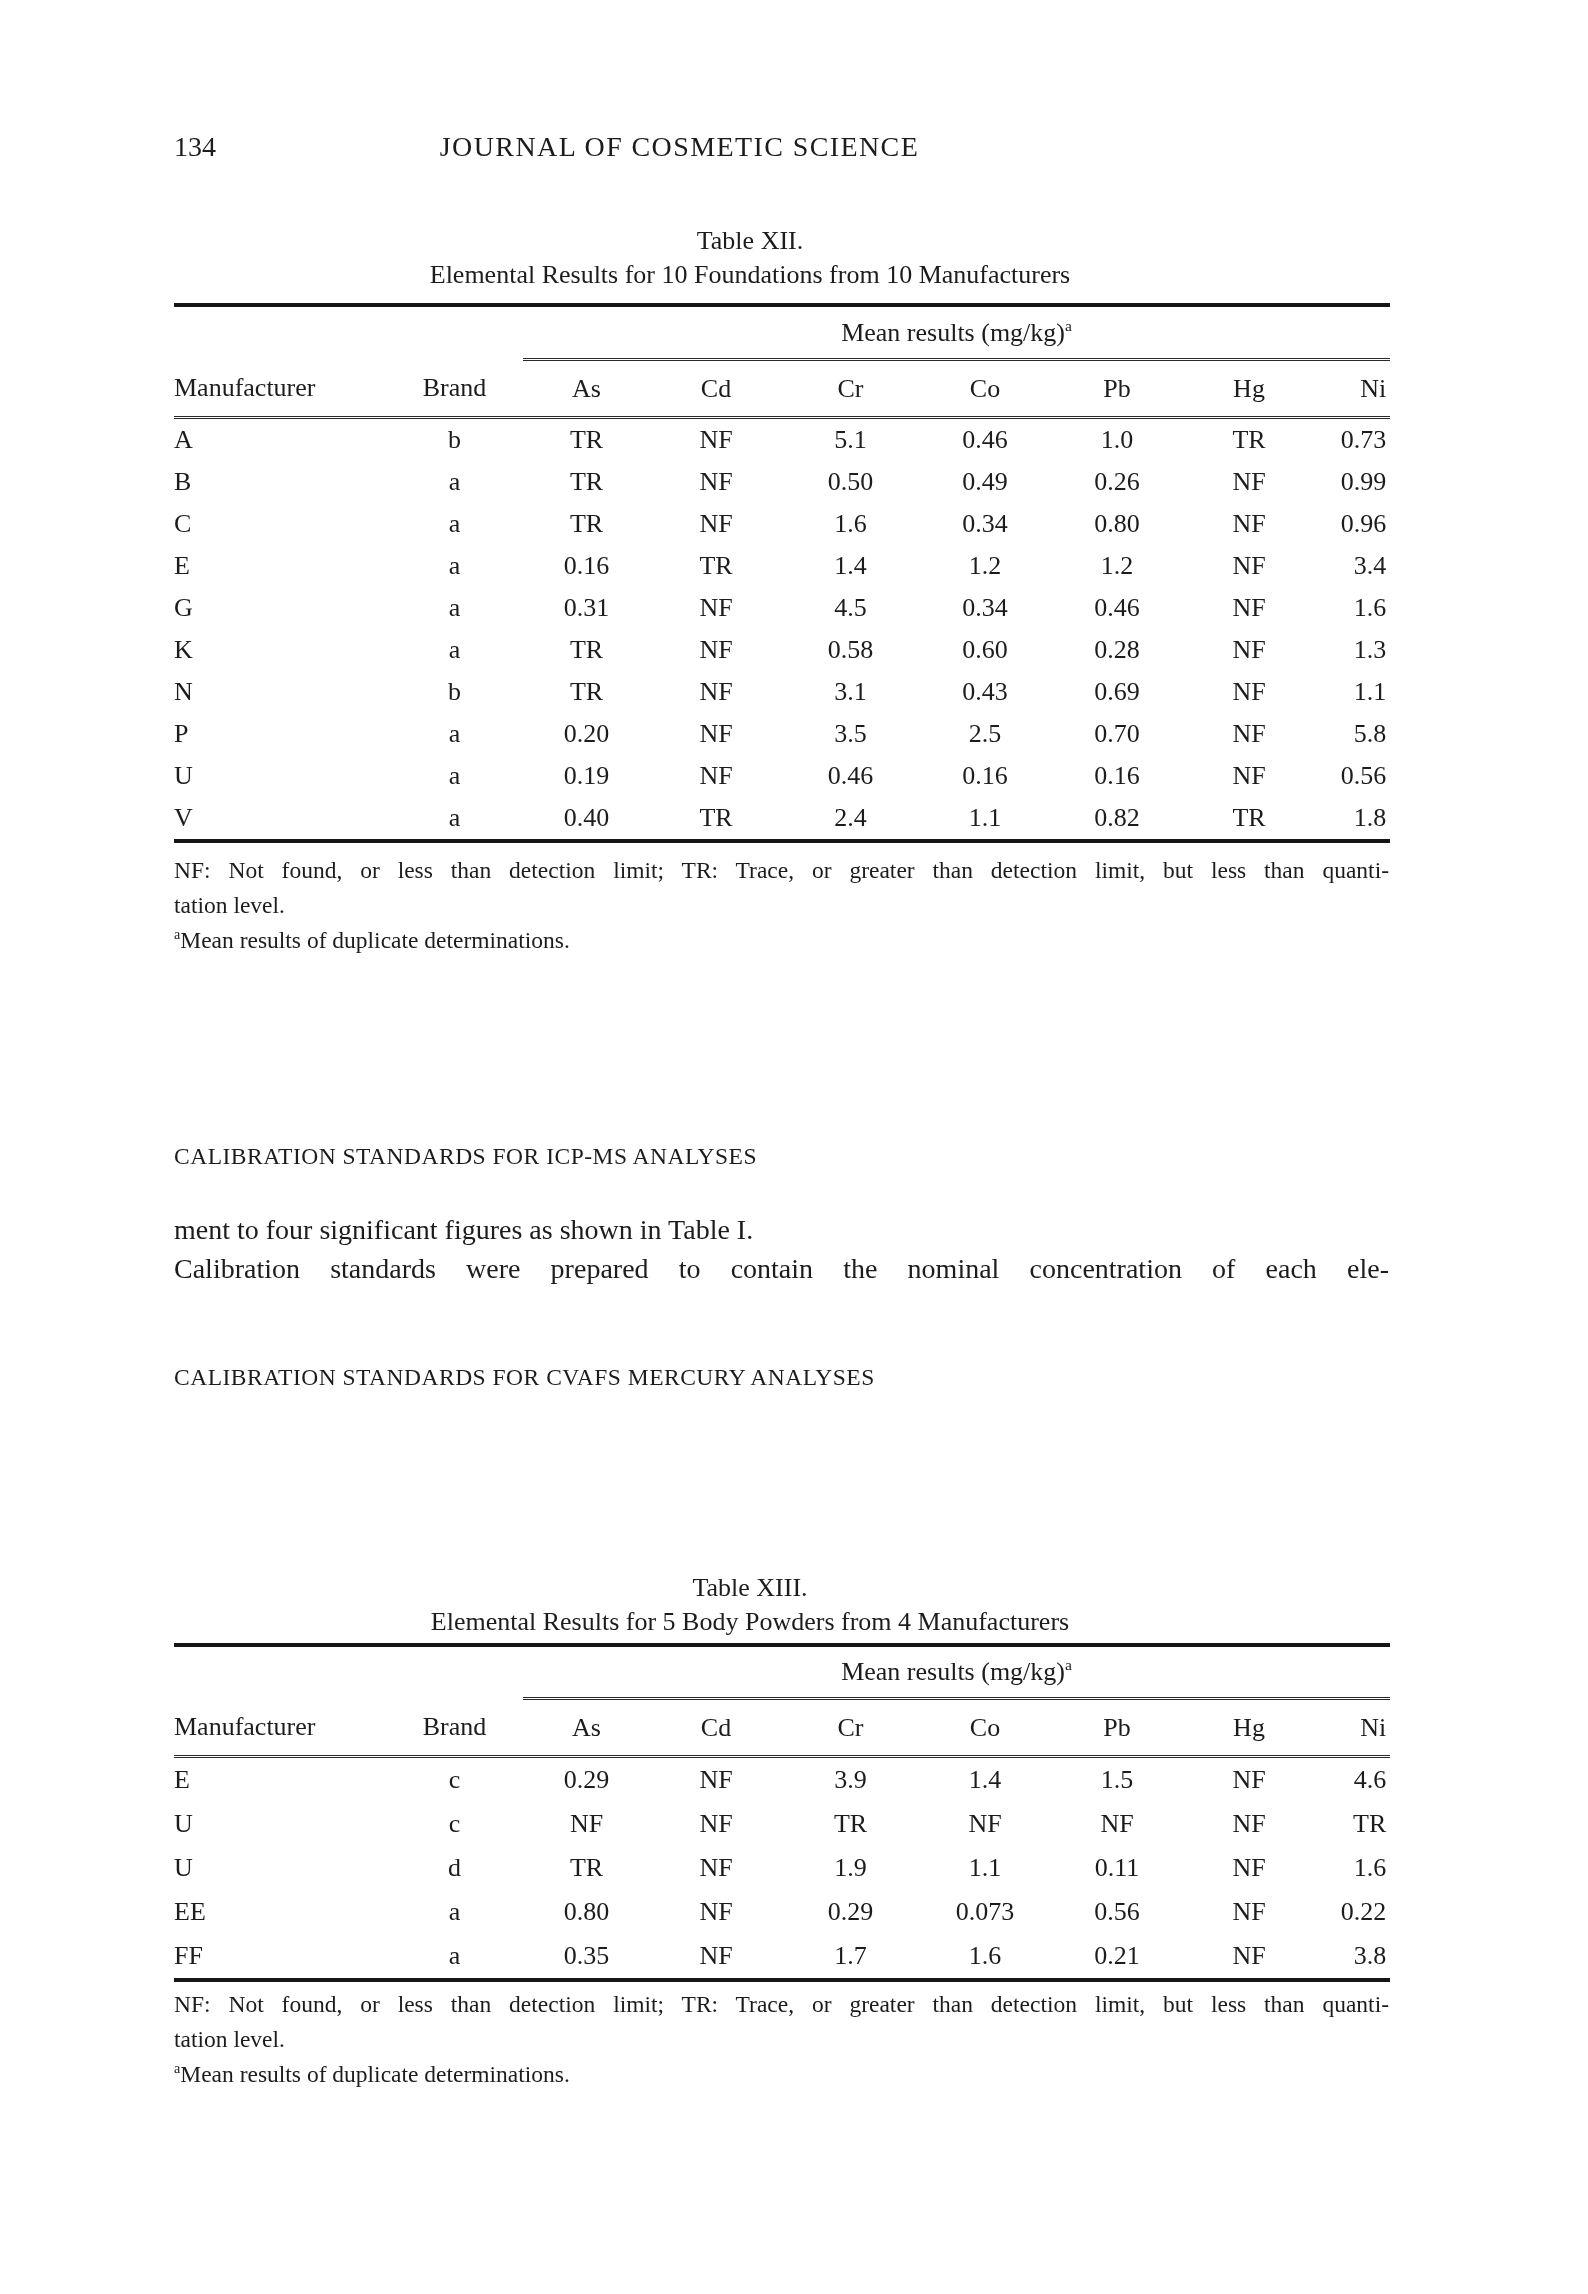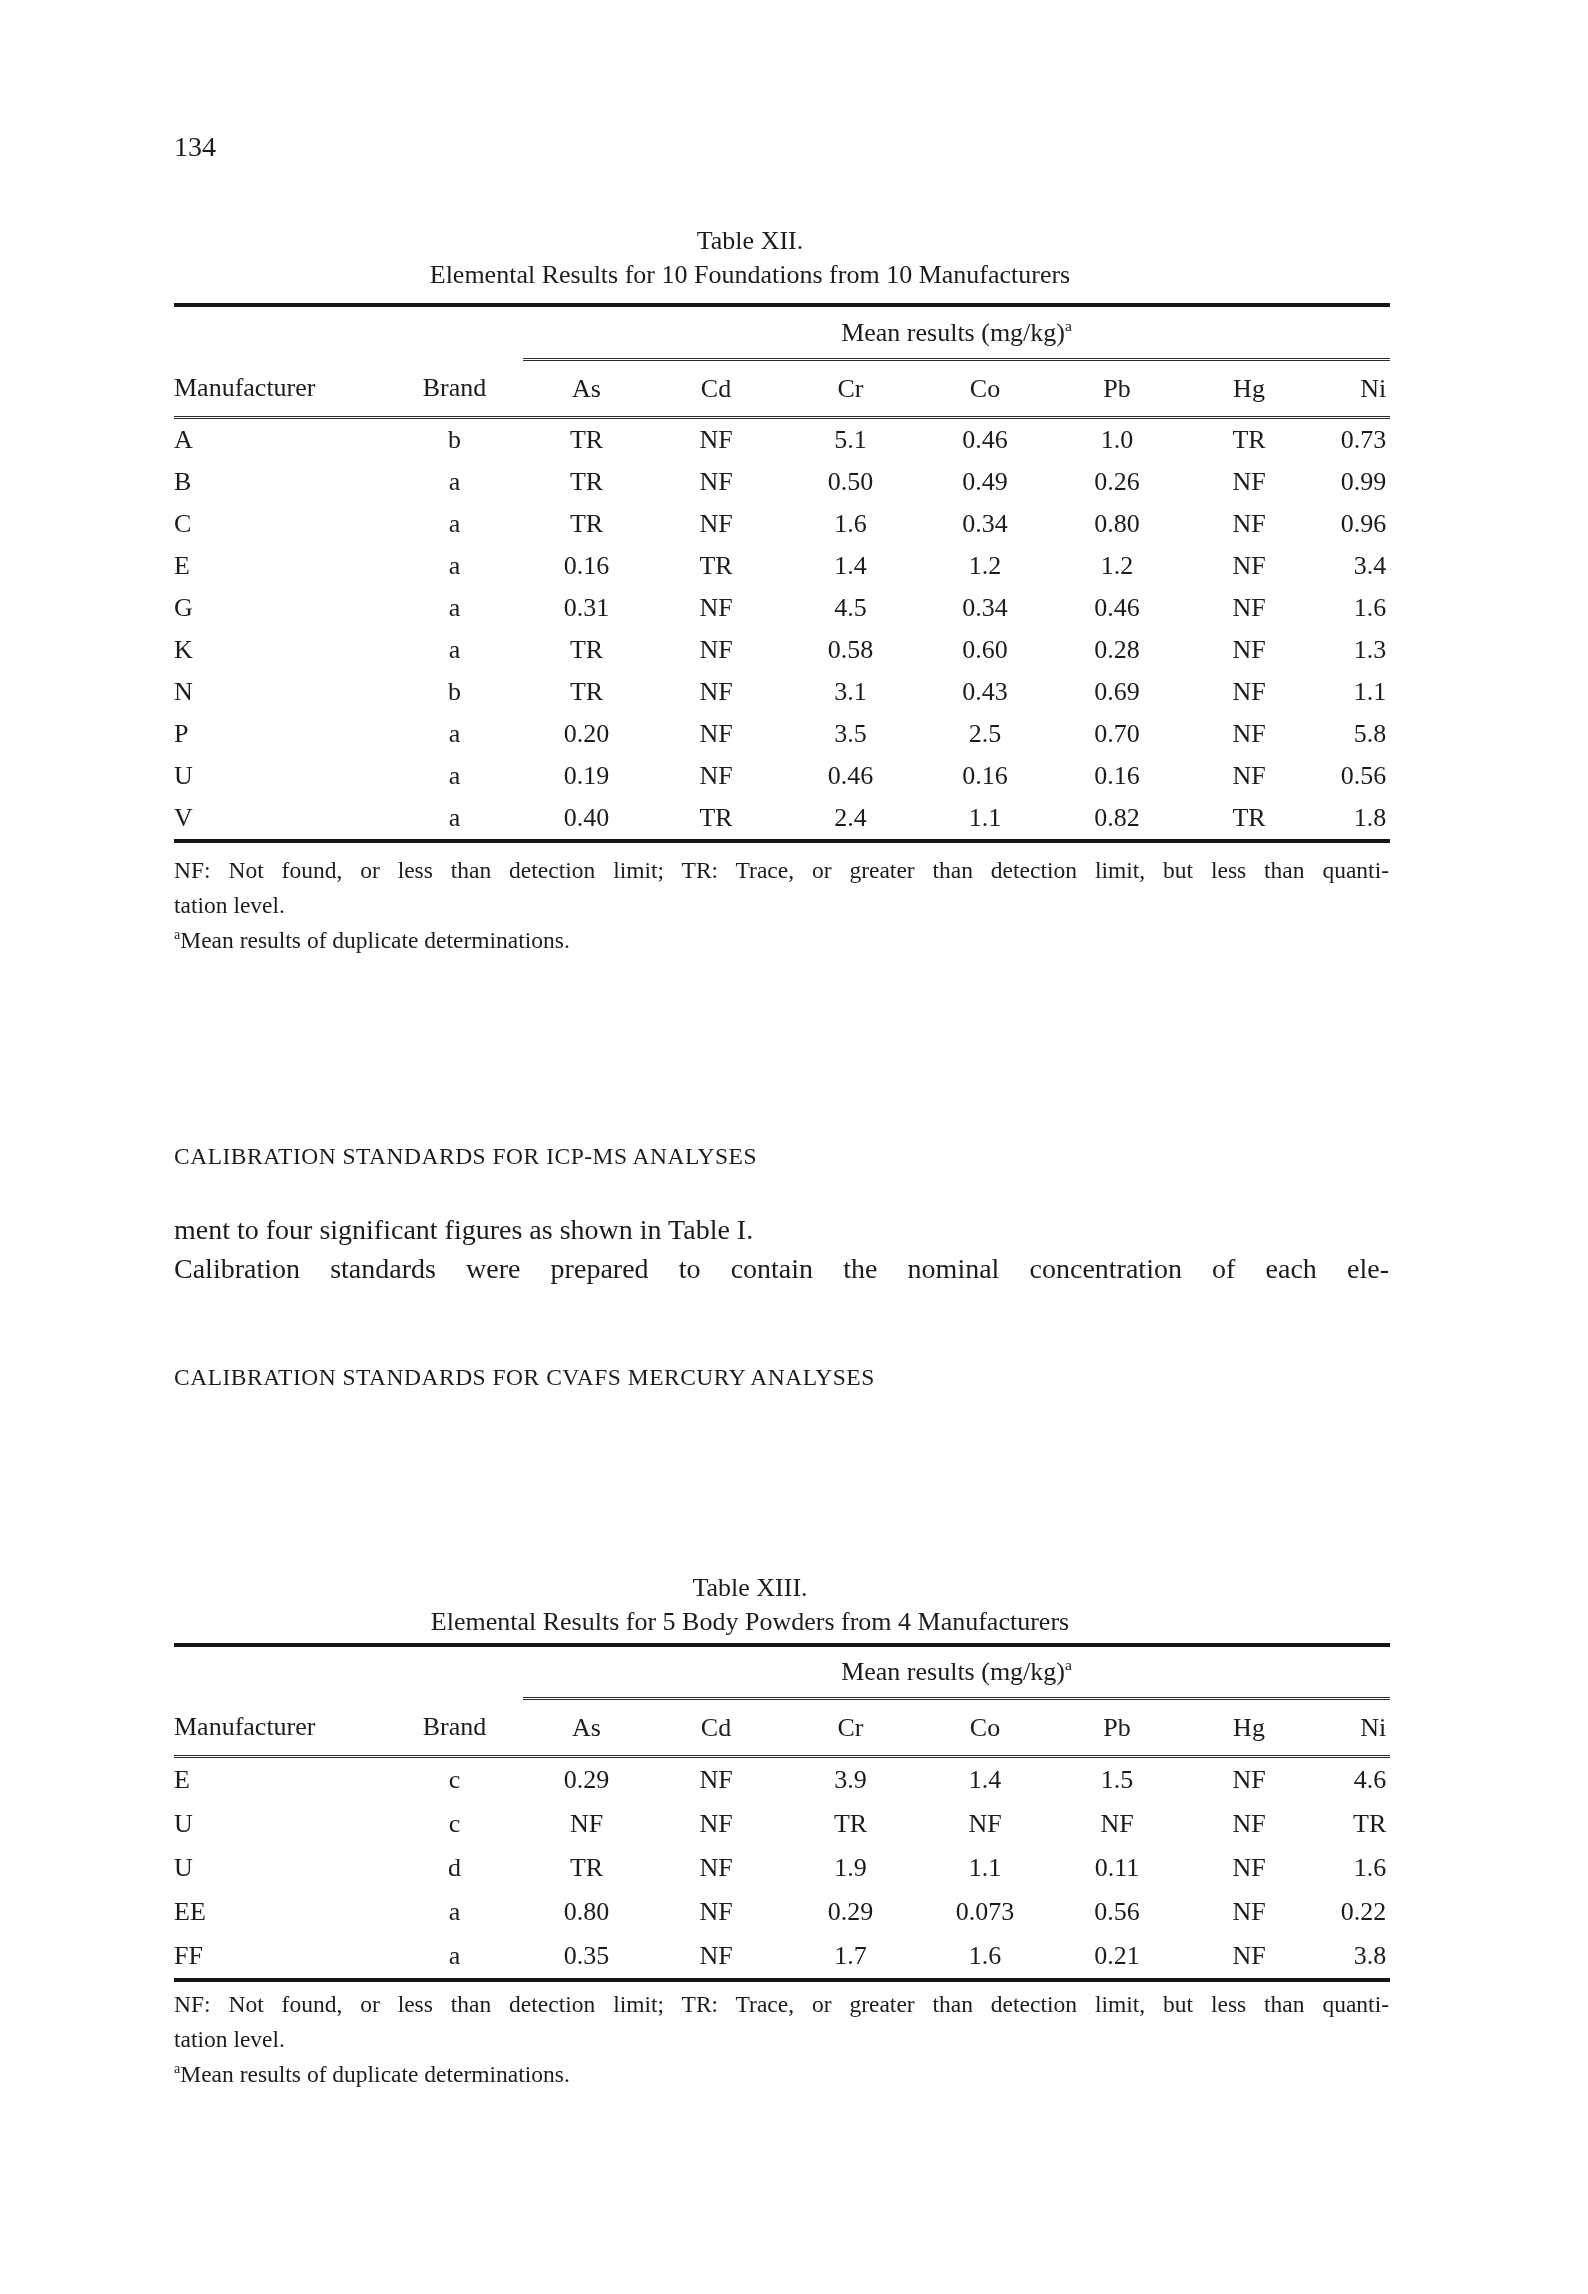--- a/index.html
+++ b/index.html
@@ -68,20 +68,21 @@
   .h-icpms{top:1142px;}
   .h-cvafs{top:1363px;}
 </style>
 </head>
 <body>
 
 <div class="page">
 
   <div class="abs runhead">
     <span class="pagenum">134</span>
+    <span class="journal">JOURNAL OF COSMETIC SCIENCE</span>
   </div>
 
   <div class="abs caption-block cap12">
     <span class="cap-title">Table XII.</span>
     <span class="cap-sub">Elemental Results for 10 Foundations from 10 Manufacturers</span>
   </div>
 
   <table id="t12" class="abs dtable t12pos">
     <colgroup>
       <col style="width:212px">

